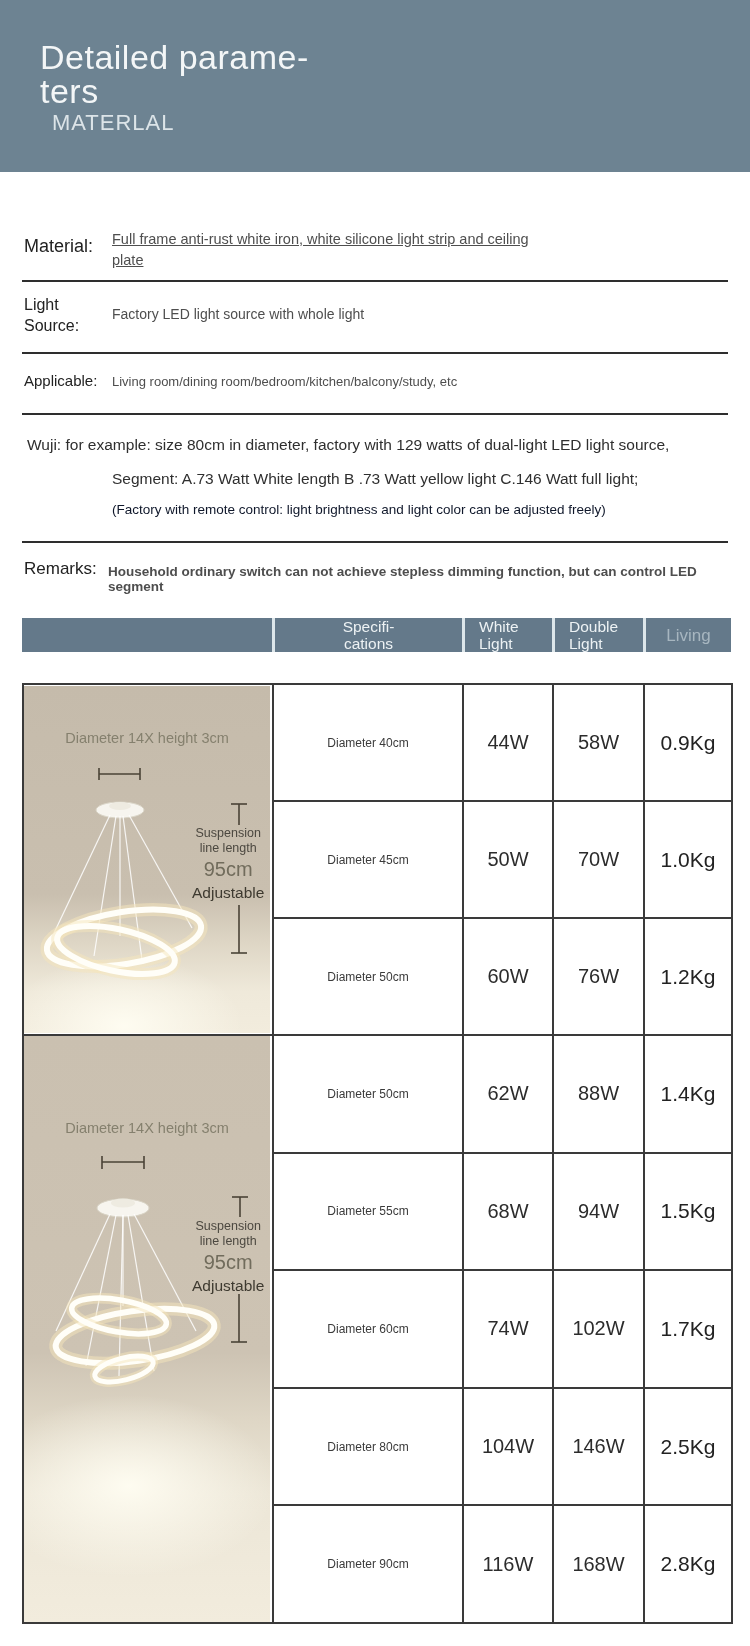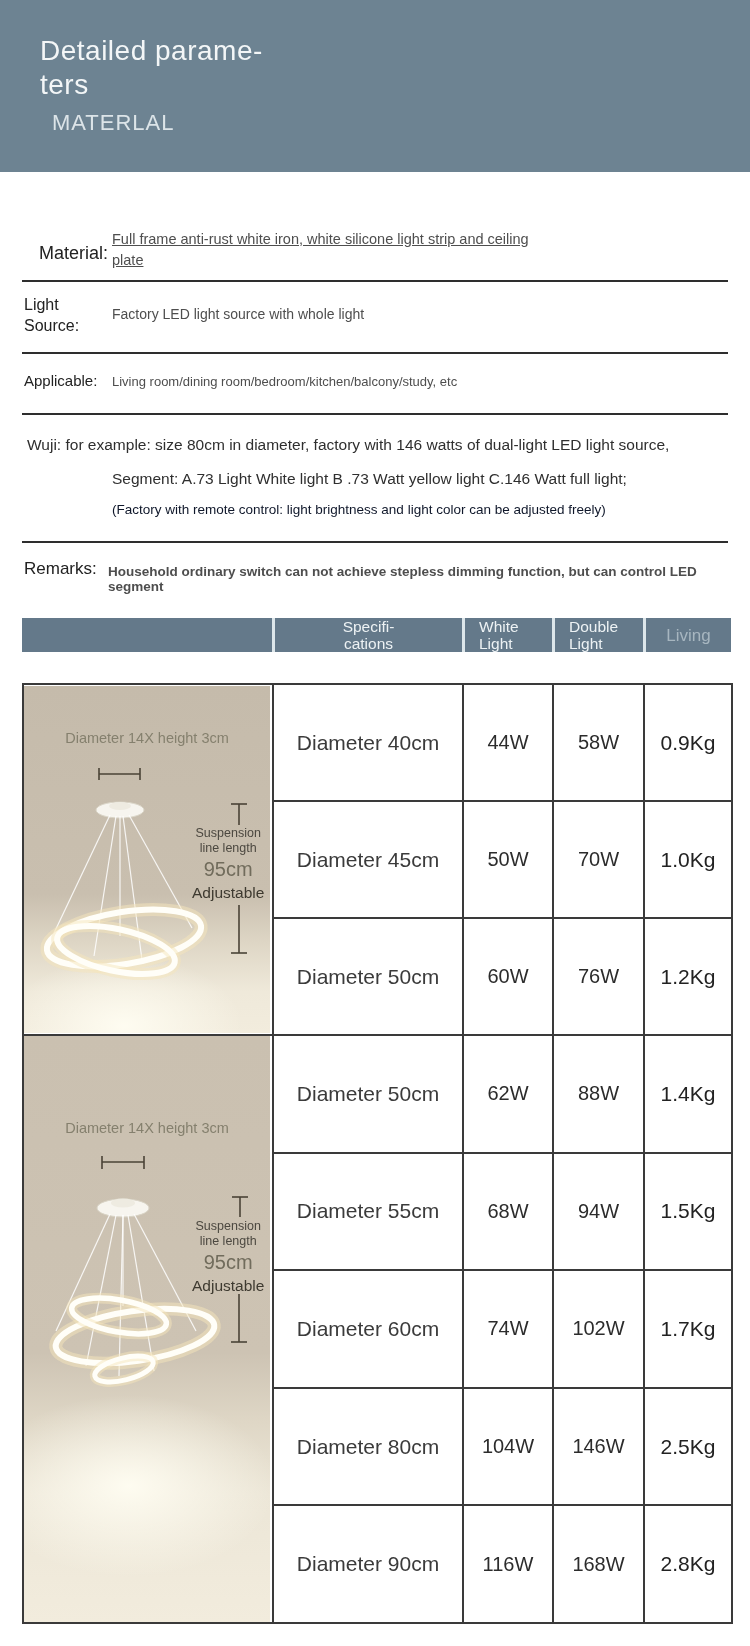--- a/index.html
+++ b/index.html
@@ -5,29 +5,29 @@
   html,body{margin:0;padding:0;background:#ffffff;}
   body{
     width:750px;height:1646px;position:relative;
     font-family:"Liberation Sans", sans-serif;
     -webkit-font-smoothing:antialiased;
   }
   .pre{white-space:pre-line;}
 
   
   .banner{position:absolute;left:0;top:0;width:750px;height:172px;background:#6d8392;}
-  .banner-title{position:absolute;left:40px;top:34px;font-size:28px;line-height:34px;color:#f3f6f7;letter-spacing:.5px;}
+  .banner-title{position:absolute;left:40px;top:40px;font-size:34px;line-height:34px;color:#f3f6f7;letter-spacing:.5px;}
   .banner-subtitle{position:absolute;left:52px;top:110px;font-size:22px;color:#dce4e8;letter-spacing:1px;}
 
   
   .label{position:absolute;color:#222;}
   .value{position:absolute;color:#4e4e4e;}
   .hr{position:absolute;left:22px;width:706px;height:2px;background:#2e2e2e;}
 
-  #material-label{left:39px;top:236px;font-size:18px;margin-top:7px;}
+  #material-label{left:24px;top:236px;font-size:18px;}
   #material-value{left:112px;top:229px;width:420px;font-size:14.5px;line-height:21px;text-decoration:underline;}
   #hr1{top:280px;}
   #light-source-label{left:24px;top:294px;font-size:16px;line-height:21px;}
   #light-source-value{left:112px;top:306px;font-size:14px;}
   #hr2{top:352px;}
   #applicable-label{left:24px;top:372px;font-size:15px;}
   #applicable-value{left:112px;top:374px;font-size:13px;}
   #hr3{top:413px;}
   #wuji-line{left:27px;top:436px;font-size:15.5px;color:#2f2f2f;position:absolute;}
   #segment-line{left:112px;top:470px;font-size:15.5px;color:#2f2f2f;position:absolute;}
@@ -49,21 +49,21 @@
   .thead .hcell.left{justify-content:flex-start;text-align:left;padding-left:14px;box-sizing:border-box;}
   .thead .hcell.muted{color:#a7b6c0;font-size:17px;}
 
   
   table.spec-table{
     position:absolute;left:22px;top:683px;width:709px;
     border-collapse:collapse;table-layout:fixed;
   }
   table.spec-table td{border:2px solid #3a3a3a;text-align:center;vertical-align:middle;padding:0;}
   table.spec-table tr{height:117px;}
-  td.spec{font-size:21px;color:#3b3b3b;border-radius:13px;}
+  td.spec{font-size:12px;color:#3b3b3b;border-radius:13px;}
   td.val{font-size:20px;color:#2c2c2c;}
   td.wt{font-size:21px;color:#222;}
   td.imgcell{padding:0;vertical-align:top;}
 
   
   .scene{position:relative;width:246px;overflow:hidden;}
   .scene1{
     height:347px;
     background:
       radial-gradient(170px 100px at 100px 340px, rgba(255,253,242,.95), rgba(255,253,242,0) 70%),
@@ -101,22 +101,22 @@
 
 <div class="label pre" id="light-source-label">Light
 Source:</div>
 <div class="value" id="light-source-value">Factory LED light source with whole light</div>
 <div class="hr" id="hr2"></div>
 
 <div class="label" id="applicable-label">Applicable:</div>
 <div class="value" id="applicable-value">Living room/dining room/bedroom/kitchen/balcony/study, etc</div>
 <div class="hr" id="hr3"></div>
 
-<div id="wuji-line">Wuji: for example: size 80cm in diameter, factory with 146 watts of dual-light LED light source,</div>
-<div id="segment-line">Segment: A.73 Light White light B .73 Watt yellow light C.146 Watt full light;</div>
+<div id="wuji-line">Wuji: for example: size 80cm in diameter, factory with 129 watts of dual-light LED light source,</div>
+<div id="segment-line">Segment: A.73 Watt White length B .73 Watt yellow light C.146 Watt full light;</div>
 <div id="remote-note">(Factory with remote control: light brightness and light color can be adjusted freely)</div>
 <div class="hr" id="hr4"></div>
 
 <div class="label" id="remarks-label">Remarks:</div>
 <div class="value" id="remarks-value">Household ordinary switch can not achieve stepless dimming function, but can control LED segment</div>
 
 <div class="thead">
   <div class="hcell"></div>
   <div class="hcell pre">Specifi-
 cations</div>

